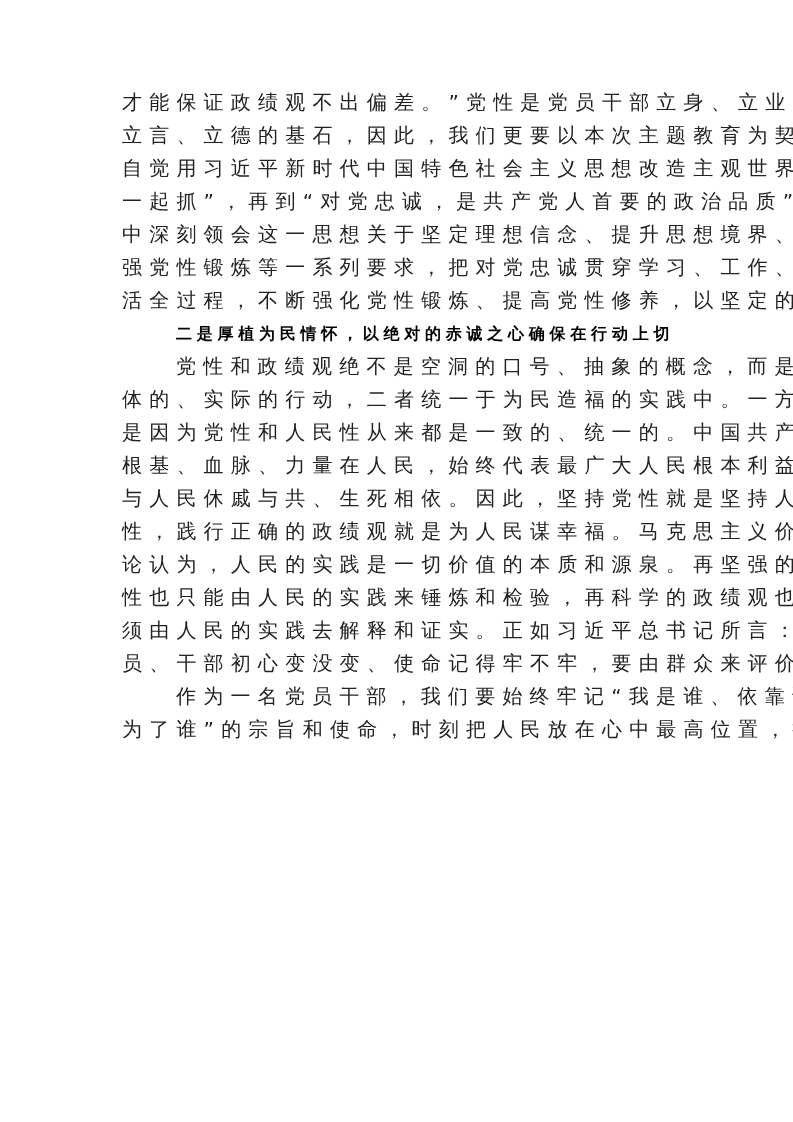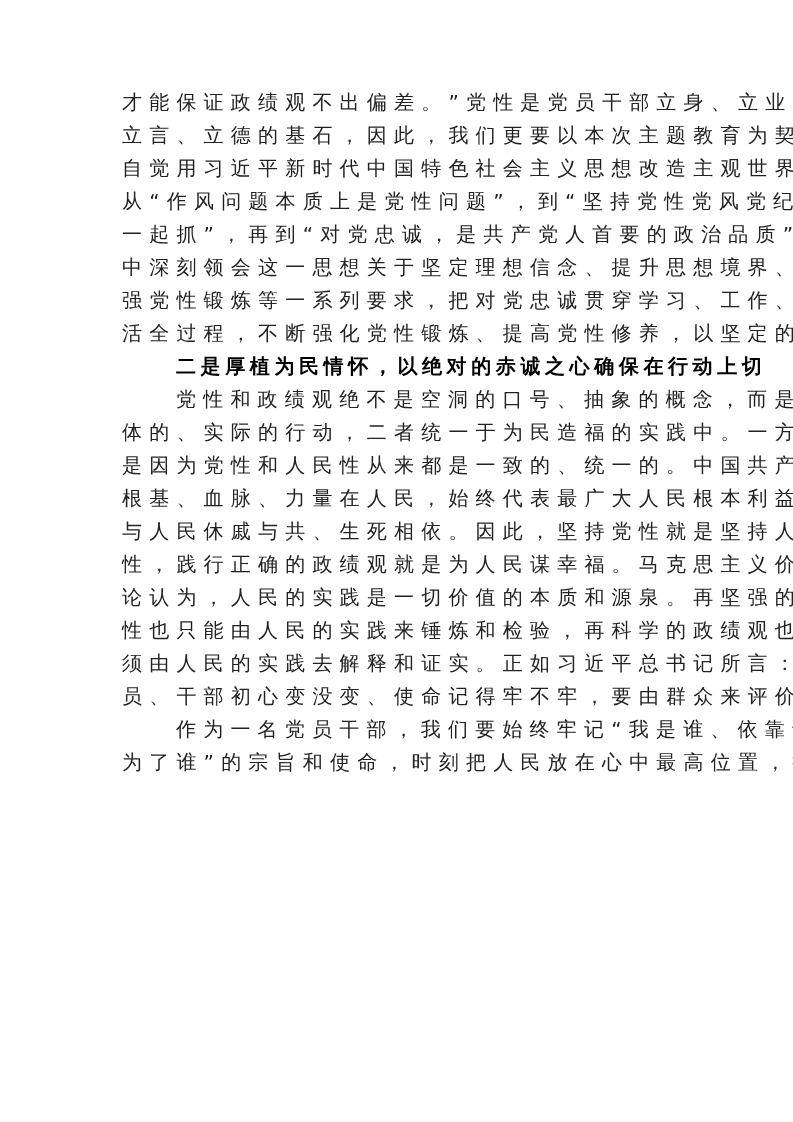--- a/index.html
+++ b/index.html
@@ -27,21 +27,21 @@
     line-height: 33px;
     letter-spacing: 7.2px;
     text-align: justify;
     text-align-last: left;
     color: #222222;
     word-break: break-all;
     font-weight: normal;
   }
   .heading {
     margin: 0;
-    font-size: 20px;
+    font-size: 16px;
     line-height: 33px;
     letter-spacing: 4.6px;
     font-weight: bold;
     color: #000000;
     word-break: break-all;
   }
   .line {
     display: block;
     white-space: nowrap;
     text-align: justify;
@@ -58,21 +58,20 @@
 </style>
 </head>
 <body>
 
 <div class="page">
 
   <div class="para">
     <span class="line">才能保证政绩观不出偏差。”党性是党员干部立身、立业、</span>
     <span class="line">立言、立德的基石，因此，我们更要以本次主题教育为契机，</span>
     <span class="line">自觉用习近平新时代中国特色社会主义思想改造主观世界，</span>
-    <span class="line">从“作风问题本质上是党性问题”，到“坚持党性党风党纪</span>
     <span class="line">一起抓”，再到“对党忠诚，是共产党人首要的政治品质”</span>
     <span class="line">中深刻领会这一思想关于坚定理想信念、提升思想境界、加</span>
     <span class="line">强党性锻炼等一系列要求，把对党忠诚贯穿学习、工作、生</span>
     <span class="line">活全过程，不断强化党性锻炼、提高党性修养，以坚定的理</span>
   </div>
 
   <div class="heading">
     <span class="line indented">二是厚植为民情怀，以绝对的赤诚之心确保在行动上切</span>
   </div>
 

